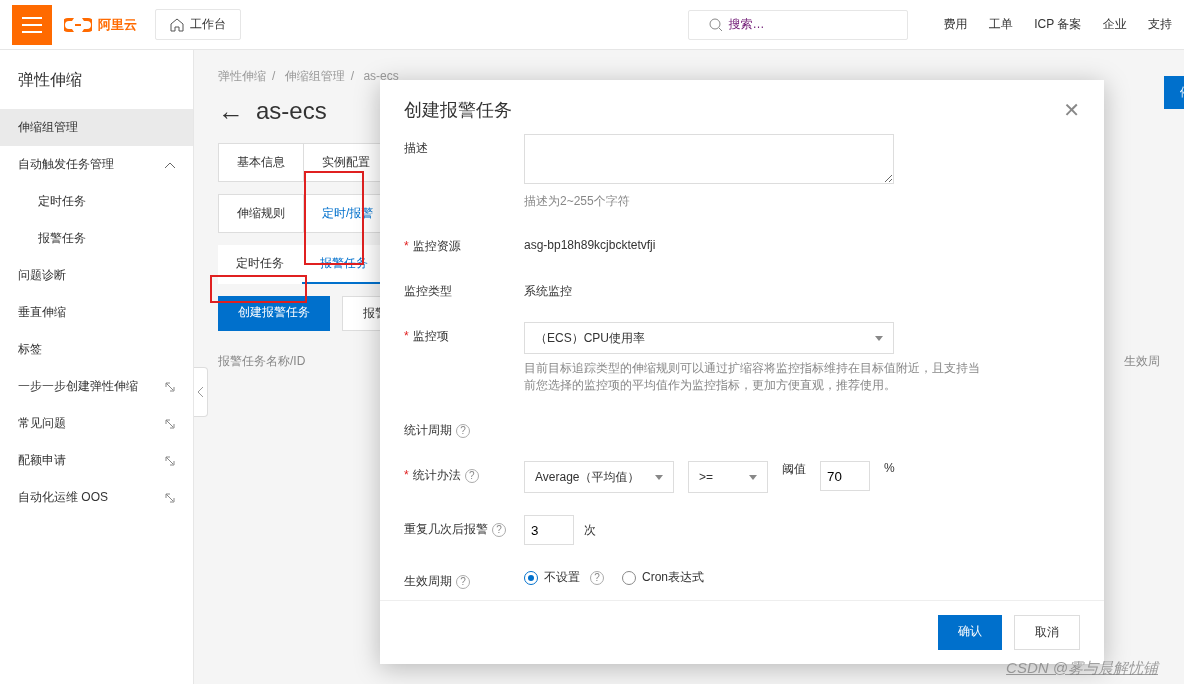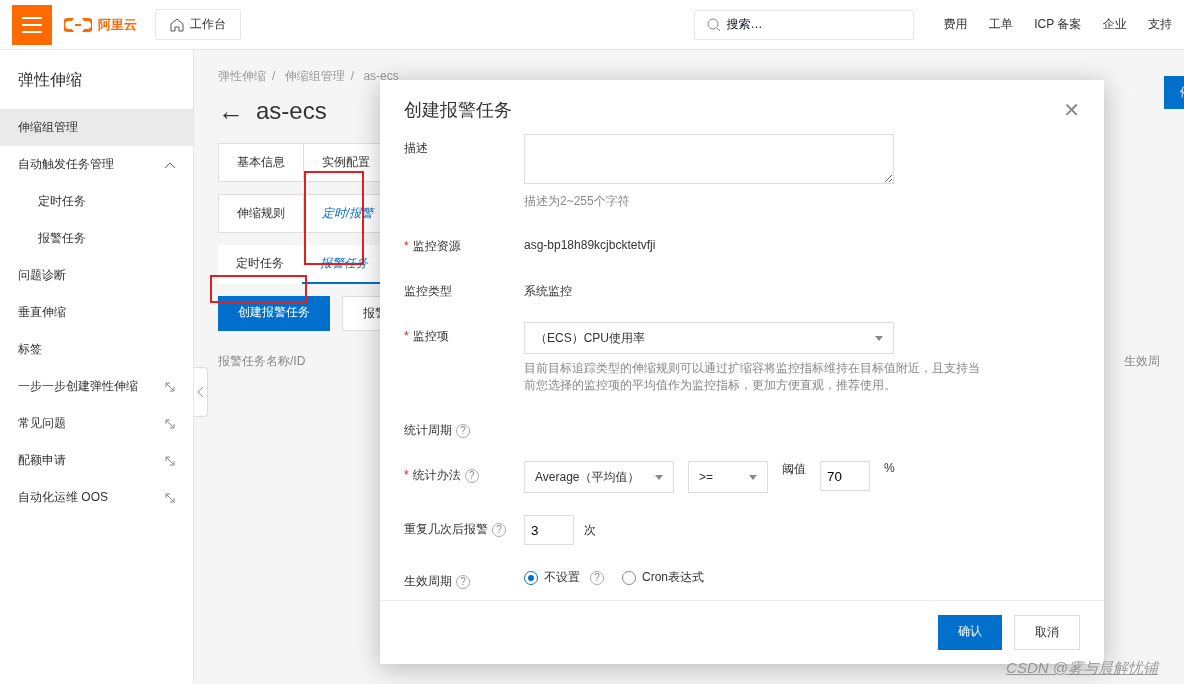--- a/index.html
+++ b/index.html
@@ -4,41 +4,41 @@
   <style>
     * { box-sizing: border-box; margin: 0; padding: 0; }
     body { font-family: -apple-system, "PingFang SC", "Microsoft YaHei", sans-serif; font-size: 12px; background: #f5f5f5; color: #333; width: 1184px; height: 684px; overflow: hidden; position: relative; }
     .topbar { height: 50px; background: #fff; border-bottom: 1px solid #e6e6e6; display: flex; align-items: center; padding: 0 12px; }
     .menu-btn { width: 40px; height: 40px; background: #ff6a00; display: flex; align-items: center; justify-content: center; margin-right: 12px; }
     .menu-btn svg { stroke: #fff; }
     .logo { display: flex; align-items: center; color: #ff6a00; font-weight: bold; font-size: 13px; margin-right: 18px; }
     .logo svg { margin-right: 6px; }
     .workbench { padding: 6px 14px; border: 1px solid #e6e6e6; border-radius: 2px; color: #333; display: flex; align-items: center; gap: 6px; }
     .spacer { flex: 1; }
-    .search-box { width: 220px; height: 30px; border: 1px solid #e6e6e6; border-radius: 2px; display: flex; align-items: center; padding: 0 12px; margin-right: 12px; color: #0f172a; }
+    .search-box { width: 220px; height: 30px; border: 1px solid #e6e6e6; border-radius: 2px; display: flex; align-items: center; padding: 0 20px; margin-right: 18px; color: #701a75; }
     .topnav a { color: #333; text-decoration: none; margin-left: 18px; }
     .container { display: flex; height: calc(100% - 50px); position: relative; }
     .sidebar { width: 194px; background: #fff; border-right: 1px solid #e6e6e6; padding-top: 10px; }
     .sidebar h2 { font-size: 16px; font-weight: 500; padding: 10px 18px 18px; }
     .nav-item { padding: 10px 18px; cursor: pointer; display: flex; align-items: center; justify-content: space-between; }
     .nav-item.active { background: #eaeaea; font-weight: 500; }
     .nav-sub { padding: 10px 18px 10px 38px; cursor: pointer; }
     .external { width: 10px; height: 10px; }
     .caret { display: inline-block; margin-left: 4px; }
     .main { flex: 1; padding: 18px 24px; position: relative; }
     .breadcrumb { color: #999; margin-bottom: 12px; }
     .breadcrumb .sep { margin: 0 6px; }
     .page-head { display: flex; align-items: center; gap: 12px; margin-bottom: 18px; }
     .back-arrow { font-size: 26px; line-height: 1; }
     .page-title { font-size: 24px; font-weight: 400; }
     .stop-btn { position: absolute; right: -24px; top: 26px; background: #0070cc; color: #fff; padding: 8px 16px; }
     .tabset { display: flex; border: 1px solid #ddd; background: #fff; margin-bottom: 12px; width: fit-content; }
     .tab { padding: 10px 18px; border-right: 1px solid #ddd; cursor: pointer; }
     .tab:last-child { border-right: none; }
-    .tab.active { color: #0070cc; font-style: italic; }
+    .tab.active { color: #0070cc; }
     .action-bar { display: flex; gap: 12px; margin-bottom: 12px; }
     .btn-primary { background: #0070cc; color: #fff; padding: 8px 20px; }
     .btn-default { background: #fff; border: 1px solid #ddd; padding: 8px 20px; }
     .table-header { color: #888; padding: 10px 0; display: flex; justify-content: space-between; font-size: 12px; }
     .redbox { position: absolute; border: 2px solid #e02020; pointer-events: none; }
     .collapse-handle { position: absolute; left: 194px; top: 50%; width: 14px; height: 50px; border: 1px solid #ddd; border-left: none; background: #fff; display: flex; align-items: center; justify-content: center; color: #999; border-radius: 0 4px 4px 0; }
     
     .modal { position: absolute; top: 80px; left: 380px; right: 80px; bottom: 20px; background: #fff; box-shadow: 0 4px 24px rgba(0,0,0,0.25); display: flex; flex-direction: column; }
     .modal-head { padding: 18px 24px 12px; display: flex; align-items: center; justify-content: space-between; }
     .modal-title { font-size: 18px; font-weight: 500; }

